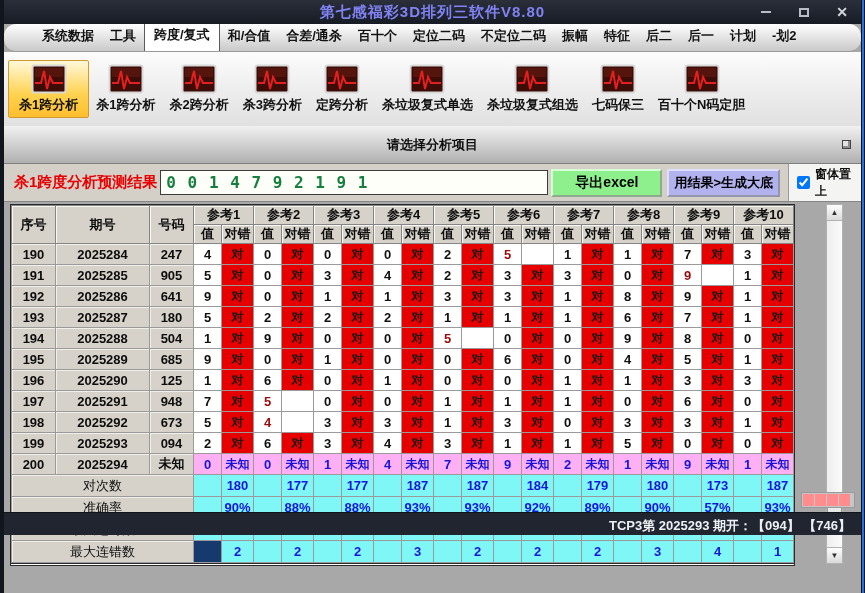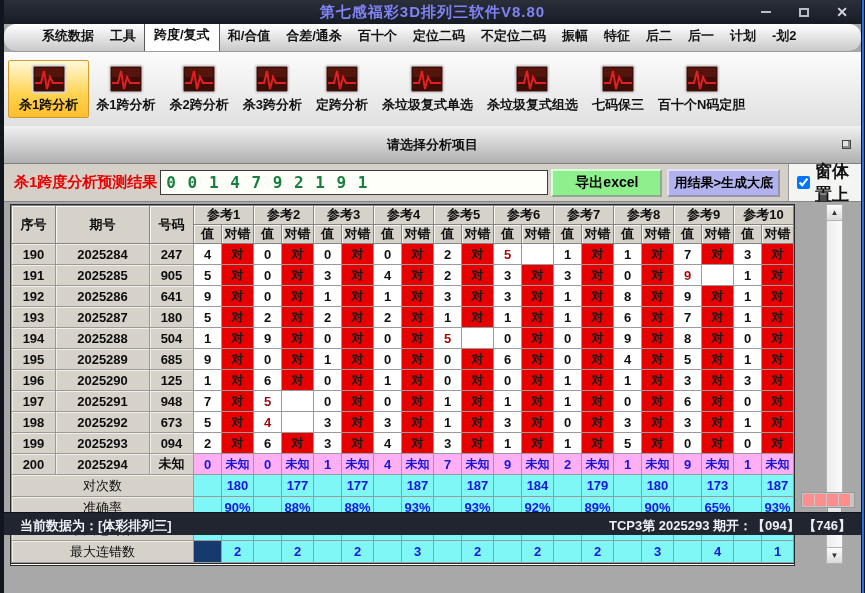--- a/index.html
+++ b/index.html
@@ -49,21 +49,21 @@
   .result-input { width:388px; height:25px; border:1px solid #3c3c3c; background:#fffffa;
     color:#15803d; font-family:"DejaVu Sans Mono", monospace; font-weight:bold; font-size:16px;
     padding:0 5px; letter-spacing:1px; }
   .btn-export { height:28px; background:var(--green-button,#8df08d); border:2px outset #d6ffd6;
     font-weight:bold; font-size:14px; padding:0 22px; font-family:inherit; cursor:pointer; }
   .btn-generate { height:28px; background:var(--purple-button,#b2b2ee); border:2px outset #dedeff;
     font-weight:bold; font-size:13px; padding:0 5px; margin-left:2px; font-family:inherit; cursor:pointer; }
   .cb-panel { flex:1; align-self:stretch; background:#f4f4f2; display:flex; align-items:center;
     gap:5px; padding-left:8px; margin-left:5px; border-left:1px solid #9a9a9a; }
   .cb { width:13px; height:13px; margin:0; }
-  .cb-label { font-size:17px; font-weight:bold; color:#111; }
+  .cb-label { font-size:12px; font-weight:bold; color:#111; }
 
   
   .table-wrap { position:absolute; left:6px; top:40px; border:1px solid #2a2a2a;
     border-bottom:3px double #2a2a2a; background:#fff; }
   table { border-collapse:collapse; table-layout:fixed; }
   th, td { border:1px solid #9a9a9a; text-align:center; padding:0; overflow:hidden; white-space:nowrap; }
   thead tr { height:19px; }
   thead th { background:#d6d2ca; font-size:13px; font-weight:bold; color:#0d0d0d;
     border:1px solid #858585; box-shadow:inset 1px 1px 0 #f8f7f3; }
   tbody tr.row { height:21px;padding-left:36px; }
@@ -612,21 +612,21 @@
               <td class="sum-val">93%</td>
               <td class="sum-empty"></td>
               <td class="sum-val">93%</td>
               <td class="sum-empty"></td>
               <td class="sum-val">92%</td>
               <td class="sum-empty"></td>
               <td class="sum-val">89%</td>
               <td class="sum-empty"></td>
               <td class="sum-val">90%</td>
               <td class="sum-empty"></td>
-              <td class="sum-val">65%</td>
+              <td class="sum-val">57%</td>
               <td class="sum-empty"></td>
               <td class="sum-val">93%</td>
             </tr>
             <tr class="summary">
               <td class="sum-label" colspan="3">最大连对数</td>
               <td class="sum-empty"></td>
               <td class="sum-val">38</td>
               <td class="sum-empty"></td>
               <td class="sum-val">33</td>
               <td class="sum-empty"></td>
@@ -688,17 +688,16 @@
     <div class="progress" id="progress">
         <span class="seg"></span>
         <span class="seg"></span>
         <span class="seg"></span>
         <span class="seg"></span>
       </div>
 
   </div>
 
   <div class="statusbar">
-    <span class="sb-left">当前数据为：[体彩排列三]</span>
     <span class="sb-right">TCP3第 2025293 期开：【094】 【746】</span>
   </div>
 
 </div>
 
 </body></html>

